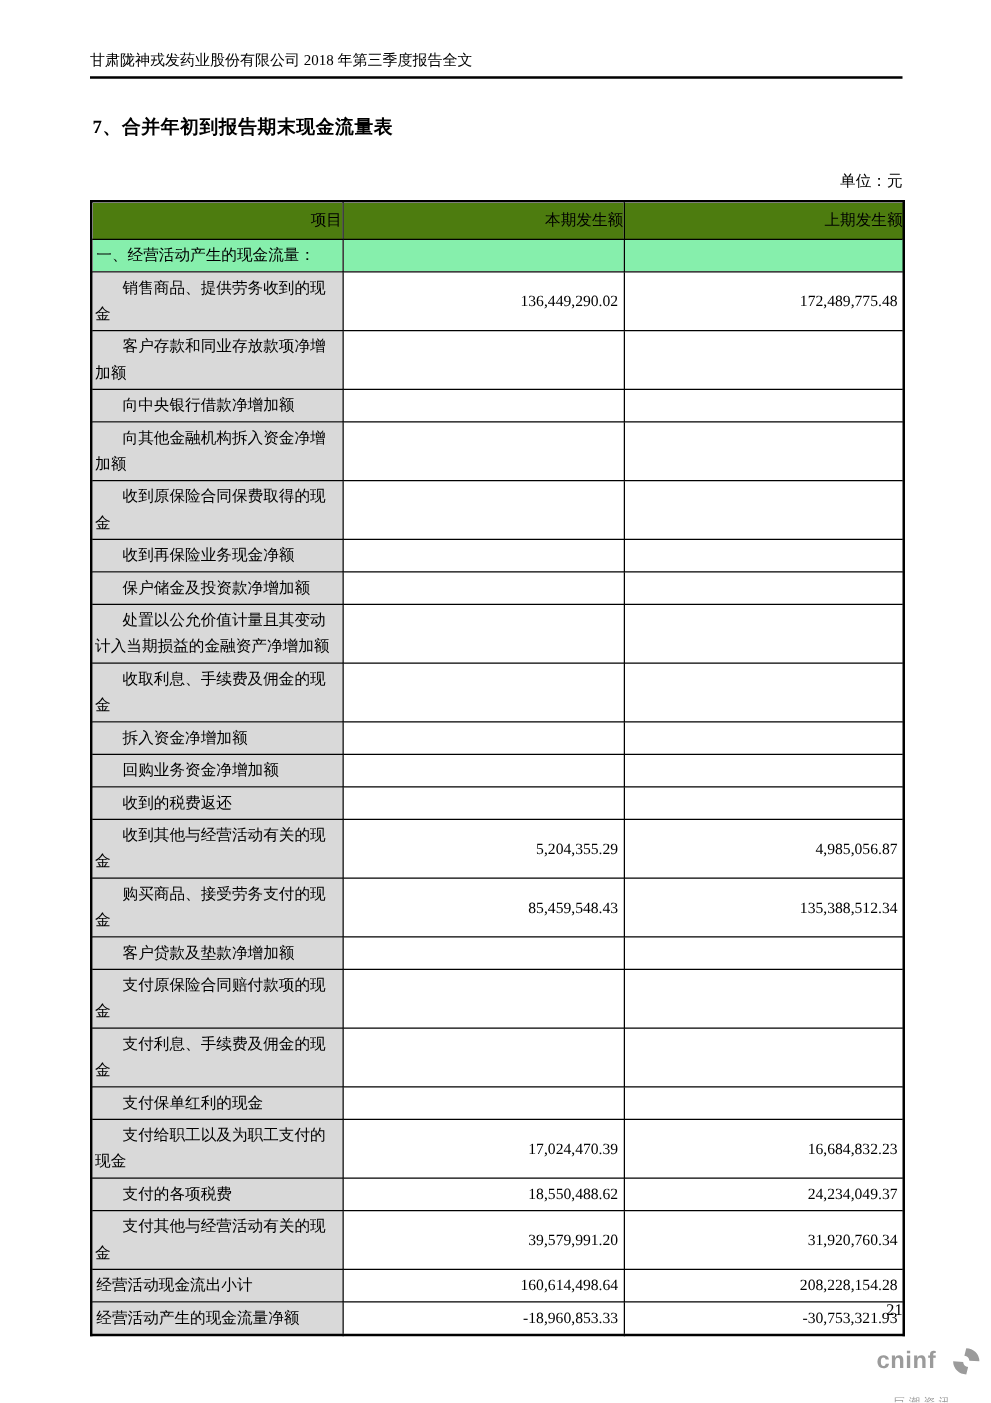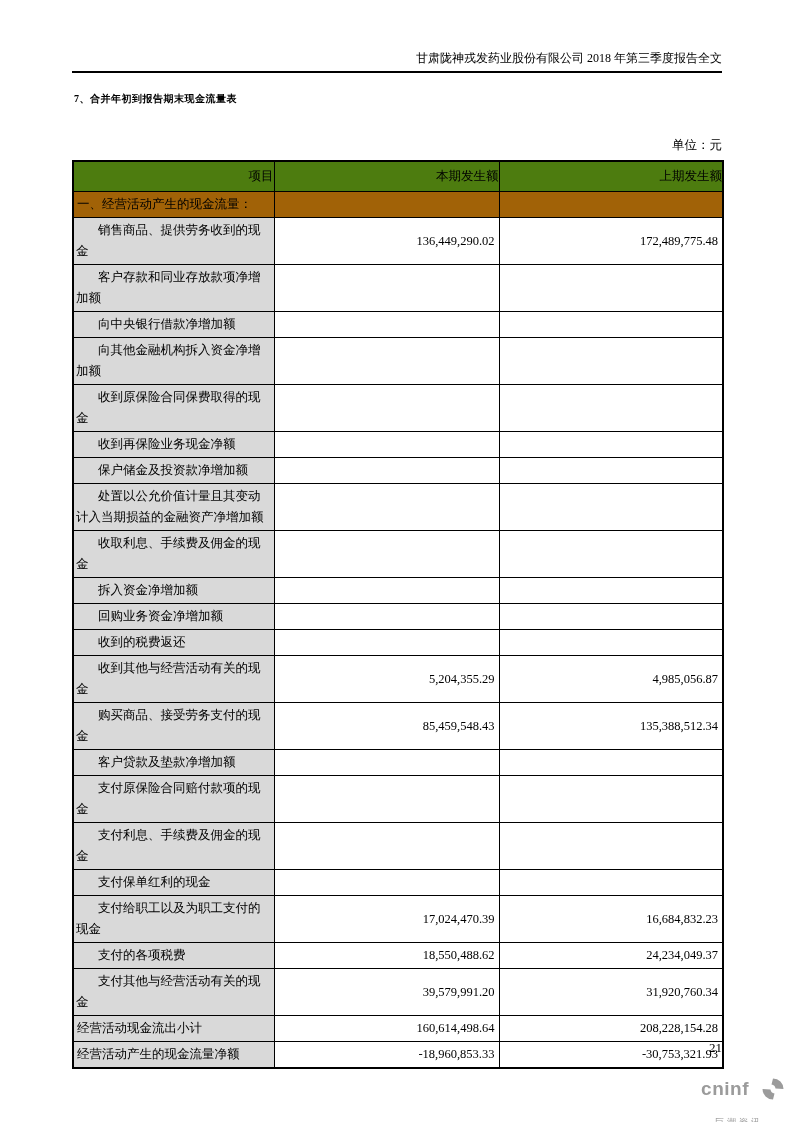--- a/index.html
+++ b/index.html
@@ -6,29 +6,29 @@
   .page {
     position:relative;
     width:793px; height:1122px;
     background:#ffffff;
     font-family:"Liberation Serif","DejaVu Serif",serif;
     color:#000;
     overflow:hidden;
   }
   
   .doc-header {
-    position:absolute; left:72px; top:50px; width:650px;
-    text-align:right; font-size:12px; line-height:16px;
+    position:absolute; left:72px; top:40px; width:650px;
+    text-align:left; font-size:12px; line-height:16px;
     padding-bottom:5px;
     border-bottom:2px solid #000;
   }
   
   .section-title {
     position:absolute; left:74px; top:92px;
-    font-size:10px; font-weight:bold; letter-spacing:0.5px;
+    font-size:15px; font-weight:bold; letter-spacing:0.5px;
   }
   
   .unit-label {
     position:absolute; left:72px; top:137px; width:650px;
     text-align:right; font-size:12.5px;
   }
   
   table.cashflow {
     position:absolute; left:72px; top:160px; width:650px;
     border-collapse:collapse; table-layout:fixed;
@@ -45,21 +45,21 @@
     font-weight:normal;
     height:27px;
     text-align:right;
     padding:1px 0;
   }
   table.cashflow tr { height:26px; }
   td.cell-label   { padding:2px 1px 2px 2px; text-align:left; }
   td.cell-current, td.cell-previous { padding:2px 4px 2px 20px; text-align:right; }
   tr.row-item .cell-label,
   tr.row-subtotal .cell-label { background:#d9d9d9; }
-  tr.row-section td { background:#a16207; }
+  tr.row-section td { background:#86efac; }
   tr.row-item .label-text { text-indent:22px; }
   tr.row-subtotal .label-text, tr.row-section .label-text { text-indent:1px; }
   
   .page-number {
     position:absolute; left:72px; top:1040px; width:650px;
     text-align:right; font-size:13px; padding-right:6px;
   }
   .cninfo-logo {
     position:absolute; right:8px; top:1077px;
     text-align:right;

